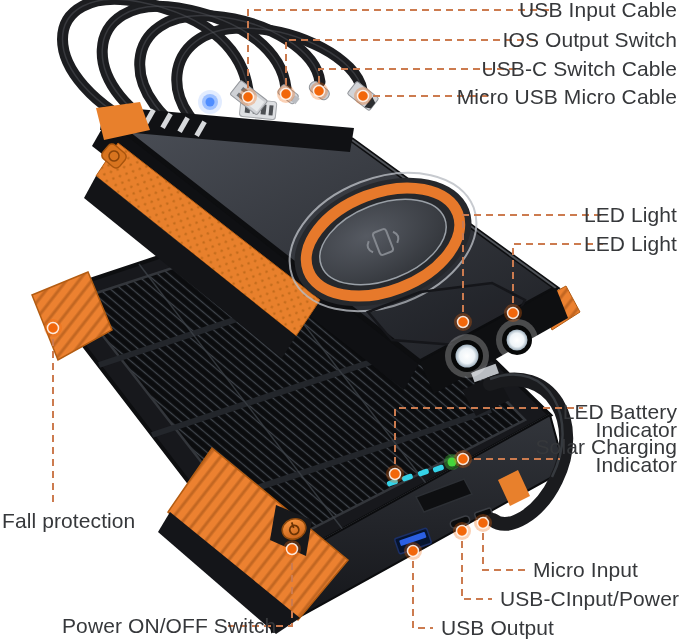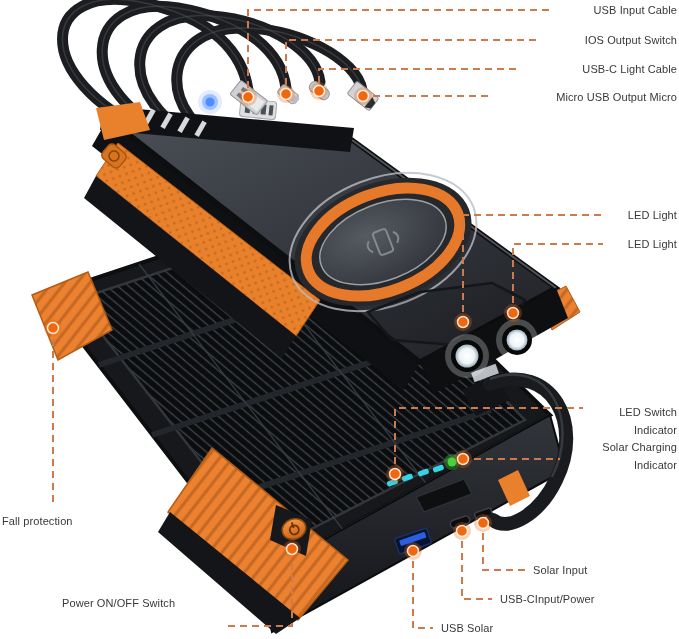--- a/index.html
+++ b/index.html
@@ -4,21 +4,21 @@
 <style>
   html,body{margin:0;padding:0;background:#ffffff;}
   .canvas{
     position:relative;width:679px;height:639px;overflow:hidden;
     background:#ffffff;font-family:"Liberation Sans", sans-serif;
   }
   .product-svg,.overlay-svg{position:absolute;left:0;top:0;}
   .overlay-svg{pointer-events:none;}
   .callout-label{
     position:absolute;transform:translateY(-50%);
-    font-size:11px;line-height:18px;color:var(--label,#36383b);
+    font-size:21px;line-height:18px;color:var(--label,#36383b);
     white-space:pre-line;letter-spacing:.1px;
   }
   .align-right{text-align:right;}
   .align-left{text-align:center;}
   .callout-line{fill:none;stroke:var(--line,#CC7B4F);stroke-width:2;stroke-dasharray:7 5;}
 </style>
 </head>
 <body>
 
 <div class="canvas">
@@ -249,27 +249,27 @@
       <circle cx="462" cy="531" r="9" fill="rgba(242,103,11,0.30)"></circle>
       <circle cx="462" cy="531" r="5.5" fill="#F2670B" stroke="rgba(255,255,255,0.85)" stroke-width="1.5"></circle>
       <polyline points="413,561 413,628 433,628" class="callout-line"></polyline>
       <circle cx="413" cy="551" r="9" fill="rgba(242,103,11,0.30)"></circle>
       <circle cx="413" cy="551" r="5.5" fill="#F2670B" stroke="rgba(255,255,255,0.85)" stroke-width="1.5"></circle>
     </svg>
 
   <div>
     <div class="callout-label align-right" style="top:10px;right:2px">USB Input Cable</div>
     <div class="callout-label align-right" style="top:40px;right:2px">IOS Output Switch</div>
-    <div class="callout-label align-right" style="top:69px;right:2px">USB-C Light Cable</div>
-    <div class="callout-label align-right" style="top:97px;right:2px">Micro USB Output Micro</div>
+    <div class="callout-label align-right" style="top:69px;right:2px">USB-C Switch Cable</div>
+    <div class="callout-label align-right" style="top:97px;right:2px">Micro USB Micro Cable</div>
     <div class="callout-label align-right" style="top:215px;right:2px">LED Light</div>
     <div class="callout-label align-right" style="top:244px;right:2px">LED Light</div>
-    <div class="callout-label align-right" style="top:421px;right:2px">LED Switch
+    <div class="callout-label align-right" style="top:421px;right:2px">LED Battery
 Indicator</div>
     <div class="callout-label align-right" style="top:456px;right:2px">Solar Charging
 Indicator</div>
     <div class="callout-label align-left" style="top:521px;left:2px">Fall protection</div>
-    <div class="callout-label align-left" style="top:603px;left:62px">Power ON/OFF Switch</div>
-    <div class="callout-label align-left" style="top:570px;left:533px">Solar Input</div>
+    <div class="callout-label align-left" style="top:626px;left:62px">Power ON/OFF Switch</div>
+    <div class="callout-label align-left" style="top:570px;left:533px">Micro Input</div>
     <div class="callout-label align-left" style="top:599px;left:500px">USB-CInput/Power</div>
-    <div class="callout-label align-left" style="top:628px;left:441px">USB Solar</div>
+    <div class="callout-label align-left" style="top:628px;left:441px">USB Output</div>
   </div>
 </div>
 
 </body></html>

